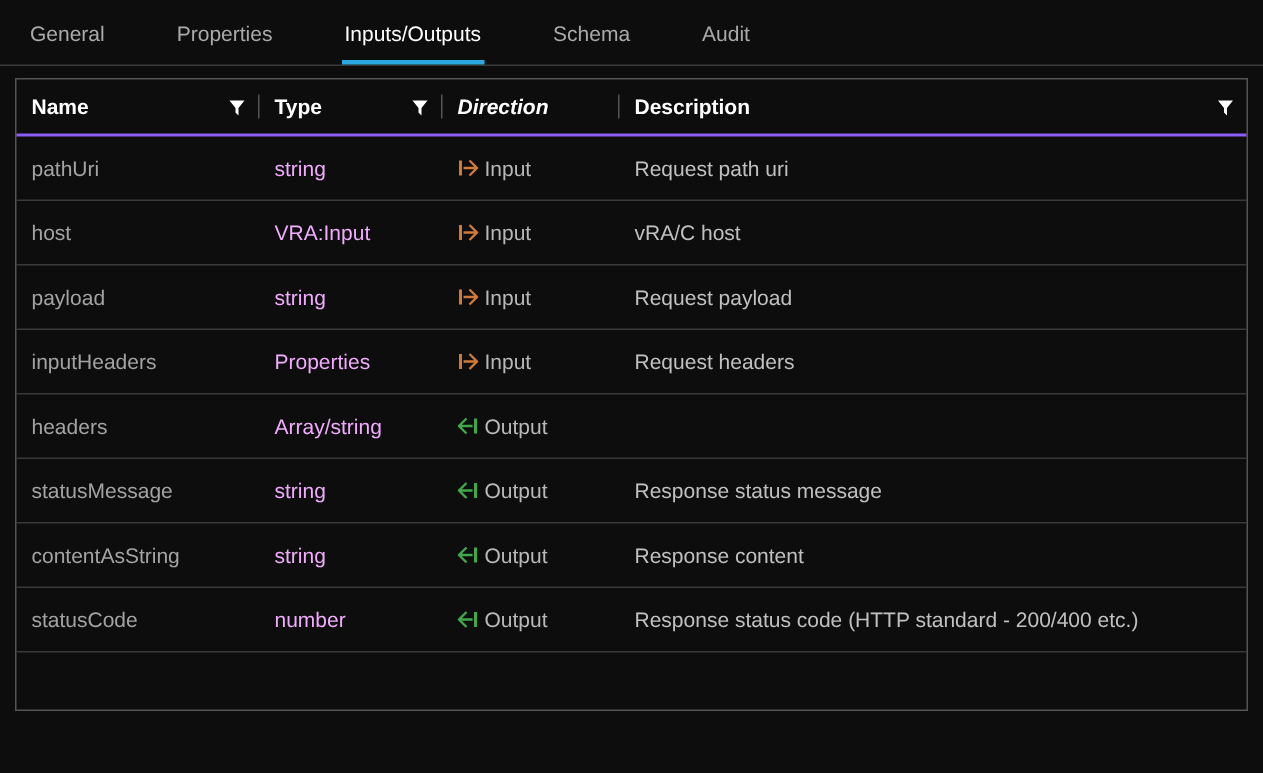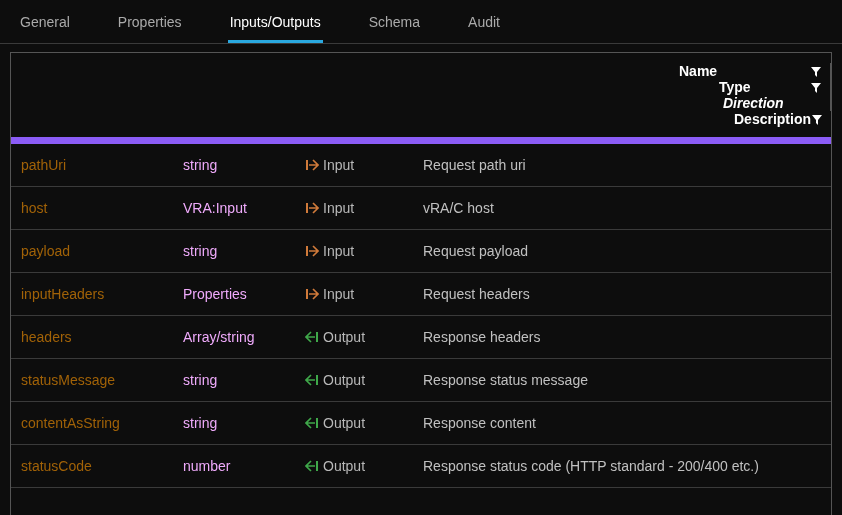--- a/index.html
+++ b/index.html
@@ -29,23 +29,22 @@
     border-bottom: 3px solid #2aa9e0;
     text-align: center;
   }
   .table {
     margin: 8px 10px 0 10px;
     border: 1px solid #555;
   }
   .thead {
     display: flex;
     align-items: flex-end;
-    border-bottom: 7px solid #8b5cf6;
+    border-bottom: 2px solid #8b5cf6;
     padding: 10px 0;
-    flex-direction: column;
   }
   .th {
     display: flex;
     align-items: center;
     justify-content: space-between;
     color: #fff;
     font-weight: 600;
     padding: 0 8px 0 10px;
     border-right: 1px solid #555;
   }
@@ -61,21 +60,21 @@
   .filter-icon svg { width: 12px; height: 12px; }
   .row {
     display: flex;
     align-items: center;
     border-bottom: 1px solid #3a3a3a;
     padding: 13px 0;
   }
   .cell {
     padding: 0 10px;
   }
-  .cell.name { width: 162px; color: #a16207; }
+  .cell.name { width: 162px; color: #a3a3a3; }
   .cell.type { width: 122px; color: #f0abfc; }
   .cell.dir  { width: 118px; color: #b8b8b8; display: flex; align-items: center; gap: 4px; }
   .cell.desc { flex: 1; color: #c0c0c0; }
   .dir-icon { width: 14px; height: 14px; display: inline-block; }
   .dir-icon svg { width: 14px; height: 14px; }
   .footer-row {
     height: 38px;
     border-bottom: none;
   }
 </style>
@@ -172,21 +171,20 @@
       <div class="row">
     <div class="cell name">headers</div>
     <div class="cell type">Array/string</div>
     <div class="cell dir">
       <span class="dir-icon"><svg viewBox="0 0 14 14">
               <path d="M6 2 L1 7 L6 12 M1 7 L10 7" stroke="#3fa84a" stroke-width="1.6" fill="none"></path>
               <rect x="11" y="2" width="2" height="10" fill="#3fa84a"></rect>
             </svg></span>
       <span>Output</span>
     </div>
-    <div class="cell desc">Response headers</div>
       </div>
       <div class="row">
     <div class="cell name">statusMessage</div>
     <div class="cell type">string</div>
     <div class="cell dir">
       <span class="dir-icon"><svg viewBox="0 0 14 14">
               <path d="M6 2 L1 7 L6 12 M1 7 L10 7" stroke="#3fa84a" stroke-width="1.6" fill="none"></path>
               <rect x="11" y="2" width="2" height="10" fill="#3fa84a"></rect>
             </svg></span>
       <span>Output</span>

